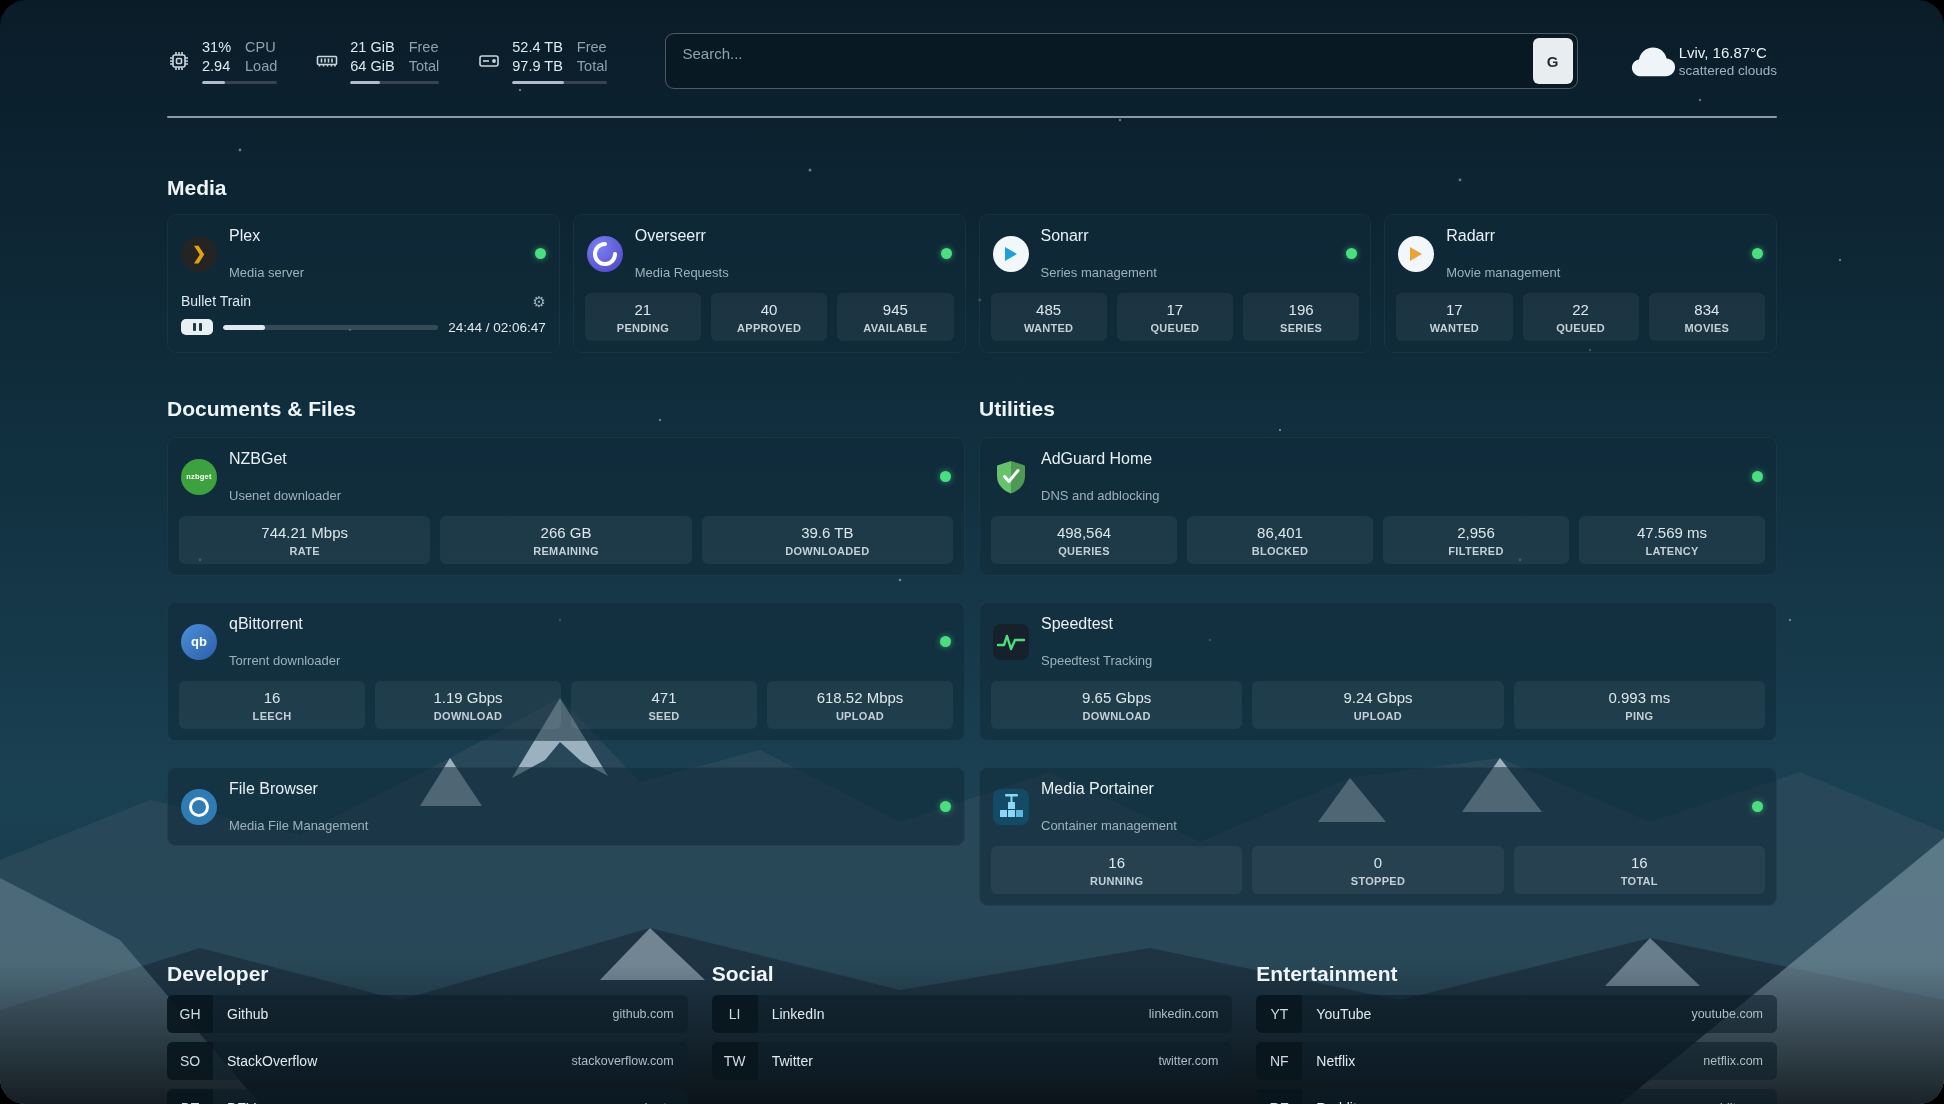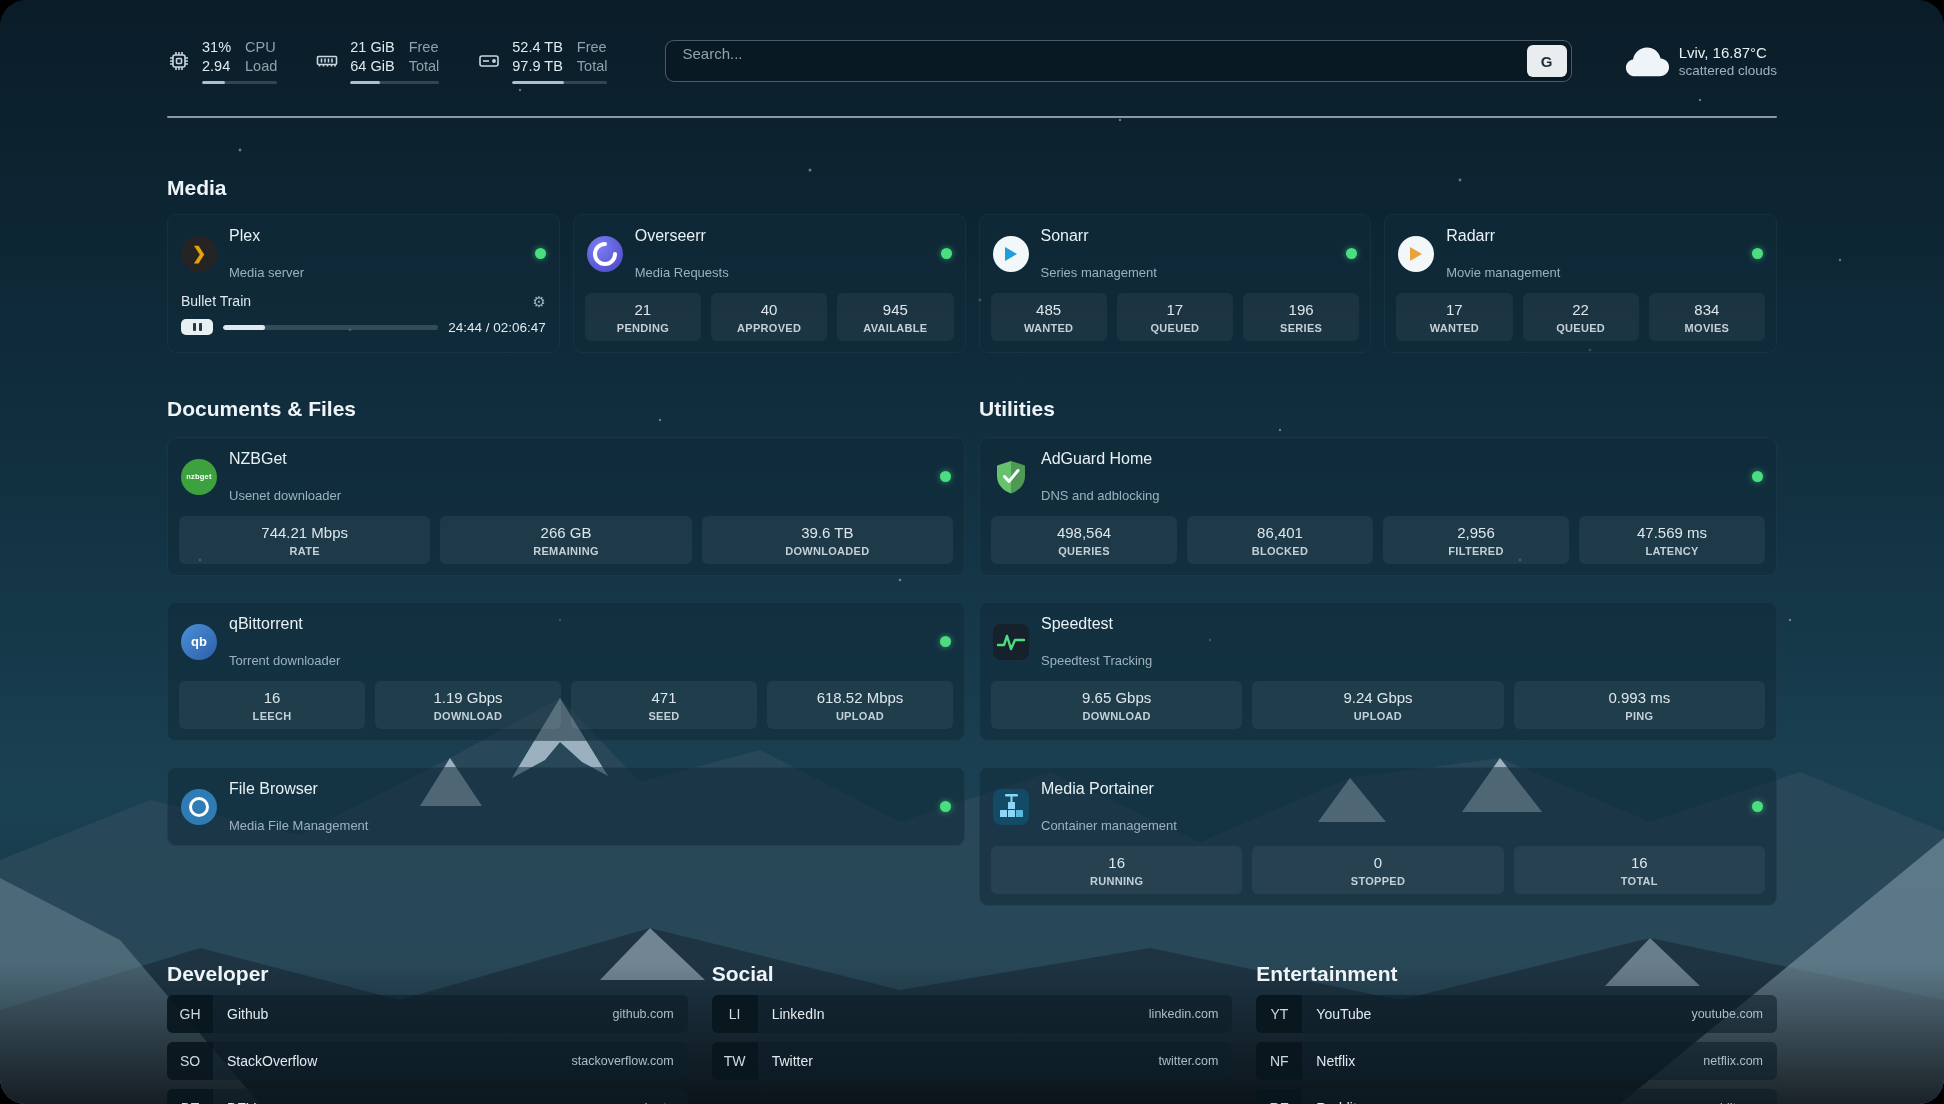--- a/index.html
+++ b/index.html
@@ -17,28 +17,28 @@
   .res-icon *{stroke:#c9d6dd;}
   .res-body{display:flex;flex-direction:column;}
   .res-cols{display:flex;gap:14px;}
   .res-col{display:flex;flex-direction:column;font-size:14.5px;line-height:1.32;}
   .res-values span{color:#dfe9ee;}
   .res-labels span{color:#8ea2ad;}
   .res-bar{margin-top:5px;height:3.5px;border-radius:2px;background:rgba(255,255,255,0.17);overflow:hidden;}
   .res-fill{height:100%;background:#aebfc9;border-radius:2px;width:0;}
 
   .search{flex:1;position:relative;margin:0 52px 0 58px;}
-  .search-input{width:100%;height:42px;box-sizing:border-box;background:rgba(8,22,30,0.62);
+  .search-input{width:100%;height:56px;box-sizing:border-box;background:rgba(8,22,30,0.62);
     border:1.5px solid rgba(200,215,225,0.35);border-radius:9px;color:#dfe9ee;font-size:15px;
     padding:0 58px 16px 16px;outline:none;font-family:inherit;}
   .search-input::placeholder{color:#8fa3ad;}
   .search-btn{position:absolute;right:5px;top:5px;bottom:5px;width:40px;background:#e9edef;border:none;
     border-radius:6px;color:#1d2c34;font-weight:700;font-size:15px;cursor:pointer;font-family:inherit;}
 
-  .weather{display:flex;gap:9px;align-items:center;}
+  .weather{display:flex;gap:3px;align-items:center;}
   .weather-icon{width:46px;height:34px;flex:none;}
   .weather-text div:first-child{font-size:15px;color:#e9f0f4;}
   .weather-text div:last-child{font-size:13.5px;color:#9fb3bf;margin-top:2px;}
 
   .divider{margin-top:26px;height:2px;border-radius:2px;background:rgba(222,235,242,0.6);}
 
   
   .sec-title{margin-top:58px;font-size:21px;font-weight:700;color:#eef4f7;}
   .media-grid{margin-top:14px;display:grid;grid-template-columns:repeat(4,1fr);gap:13px;}
 

